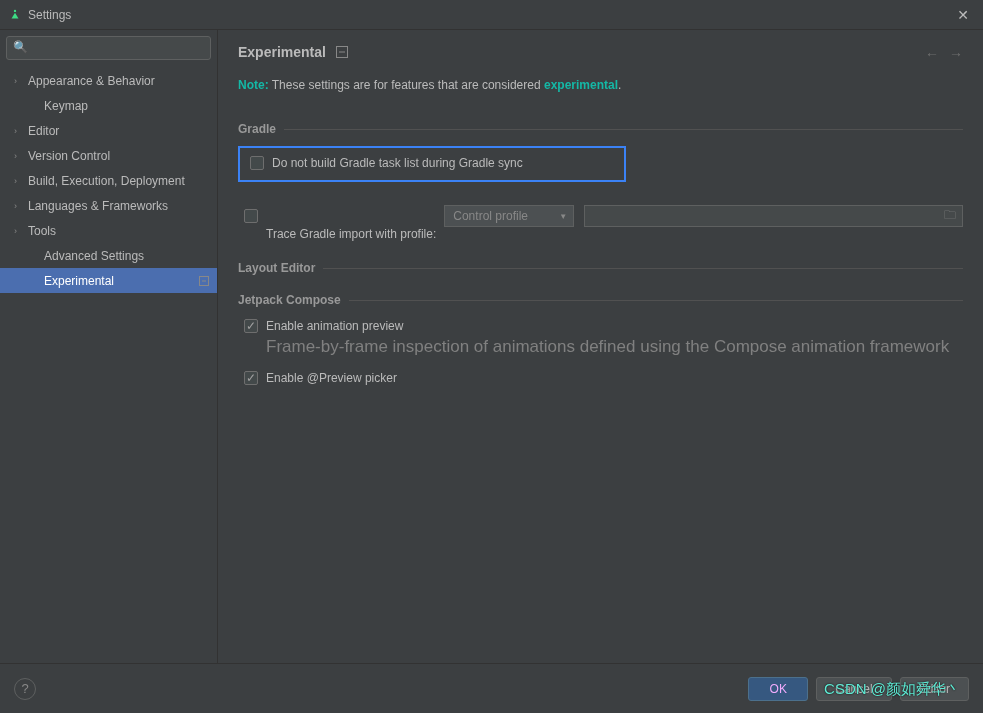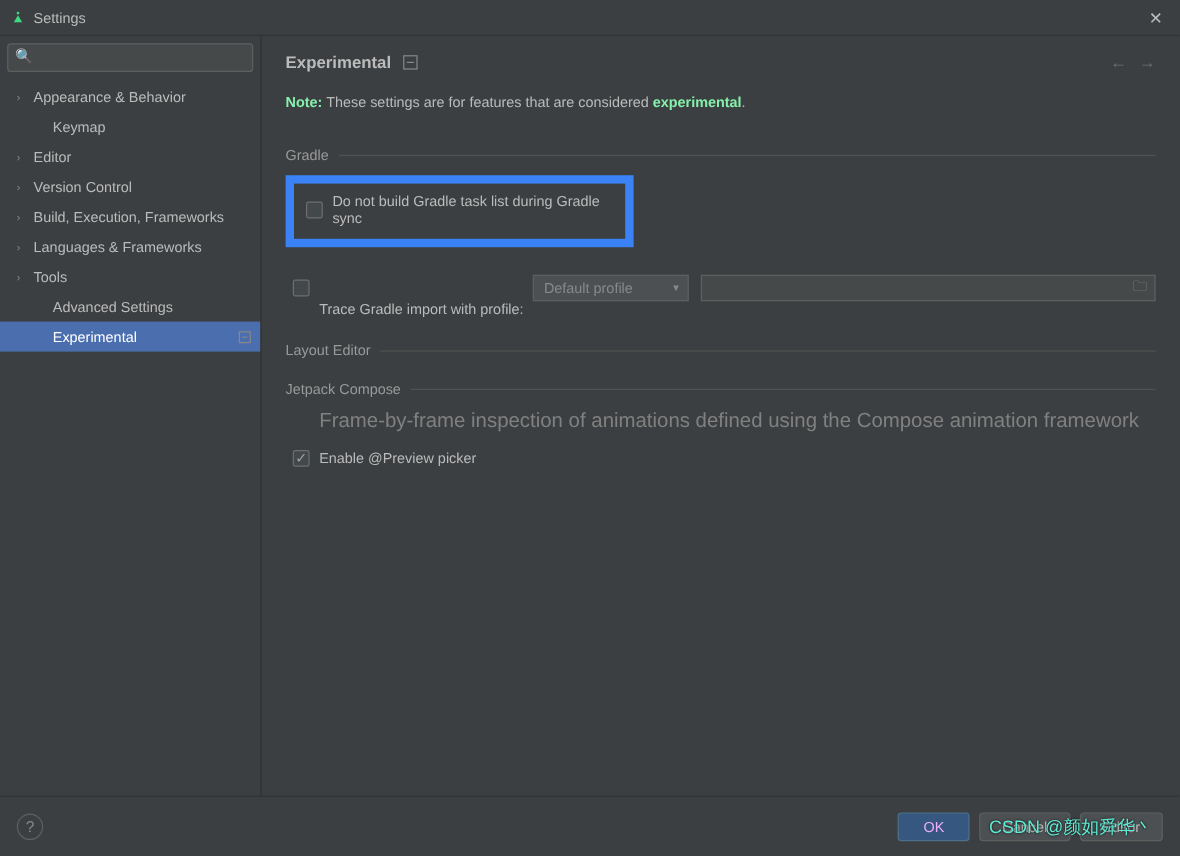--- a/index.html
+++ b/index.html
@@ -85,43 +85,43 @@
 .content-header .title { font-size: 14px; font-weight: bold; color: #bbbbbb; margin-right: 10px; }
 .content-header .sep-icon2 {
   width: 12px; height: 12px; border: 1px solid #888; position: relative;
 }
 .content-header .sep-icon2::after {
   content: ''; position: absolute; left: 2px; right: 2px; top: 50%;
   height: 1px; background: #888; transform: translateY(-50%);
 }
 .nav-arrows { margin-left: auto; display: flex; gap: 10px; color: #6e6e6e; font-size: 14px; }
 .note { color: #bbbbbb; font-size: 12px; margin-bottom: 30px; }
-.note b { color: #86efac; }
+.note b { color: #14b8a6; }
 .section {
   margin-bottom: 18px;
 }
 .section-title {
   color: #999; font-size: 12px;
-  display: flex; align-items: center; margin-bottom: 10px;
+  display: flex; align-items: center; margin-bottom: 10px; font-weight: bold;
 }
 .section-title .line {
   flex: 1; height: 1px; background: #515151; margin-left: 8px;
 }
 .row { display: flex; align-items: center; padding: 2px 0 2px 6px; margin-bottom: 2px; }
 .checkbox {
   width: 14px; height: 14px; border: 1px solid #6e6e6e; background: #43494a;
   border-radius: 2px; margin-right: 8px; display: flex; align-items: center; justify-content: center;
   font-size: 12px; line-height:1; color: #499c54; flex-shrink: 0;
 }
 .checkbox.checked::before { content: '✓'; color: #a0a0a0; }
 .highlight-box {
-  border: 7px solid #3b82f6;
+  border: 2px solid #3b82f6;
   padding: 6px 4px;
   margin: 0 0 6px 0;
-  width: 290px;
+  width: 388px;
 }
 .select {
   height: 22px; width: 130px; background: #4c5052; border: 1px solid #5e6060;
   color: #888; padding: 0 22px 0 8px; font-size: 12px; position: relative; display: flex; align-items:center;
 }
 .select .arrow-d { position: absolute; right: 6px; top: 50%; transform: translateY(-50%); font-size: 8px; color: #888; }
 .text-input {
   height: 22px; flex: 1; background: #45494a; border: 1px solid #5e6060;
   margin-left: 10px; position: relative;
 }
@@ -200,21 +200,21 @@
         <div class="tree-item">
           <span class="arrow">›</span>
           <span>Editor</span>
         </div>
         <div class="tree-item">
           <span class="arrow">›</span>
           <span>Version Control</span>
         </div>
         <div class="tree-item">
           <span class="arrow">›</span>
-          <span>Build, Execution, Frameworks</span>
+          <span>Build, Execution, Deployment</span>
         </div>
         <div class="tree-item">
           <span class="arrow">›</span>
           <span>Languages &amp; Frameworks</span>
         </div>
         <div class="tree-item">
           <span class="arrow">›</span>
           <span>Tools</span>
         </div>
         <div class="tree-item l2">
@@ -251,41 +251,45 @@
       <div class="highlight-box">
         <div class="row">
           <span class="checkbox"></span>
           <span>Do not build Gradle task list during Gradle sync</span>
         </div>
       </div>
       <div class="row">
         <span class="checkbox"></span>
         <span style="margin-right:8px;margin-top:37px;">Trace Gradle import with profile:</span>
         <div class="select">
-          <span>Default profile</span>
+          <span>Control profile</span>
           <span class="arrow-d">▼</span>
         </div>
         <div class="text-input">
           <span class="folder-icon">🗀</span>
         </div>
       </div>
     </div>
 
     <div class="section">
       <div class="section-title">
           <span>Layout Editor</span>
           <span class="line"></span>
         </div>
     </div>
 
     <div class="section">
       <div class="section-title">
           <span>Jetpack Compose</span>
           <span class="line"></span>
         </div>
+      <div class="row">
+        <span class="checkbox checked"></span>
+        <span>Enable animation preview</span>
+      </div>
       <div class="desc">Frame-by-frame inspection of animations defined using the Compose animation framework</div>
       <div class="row">
         <span class="checkbox checked"></span>
         <span>Enable @Preview picker</span>
       </div>
     </div>
   </div>
 </div>
 
 <div class="footer">

